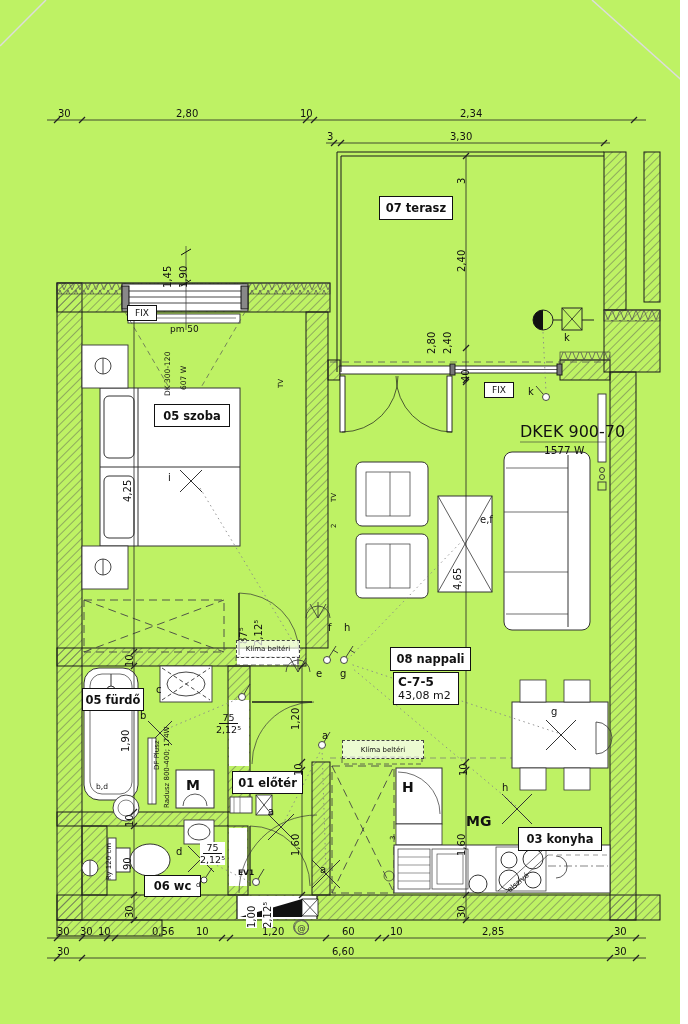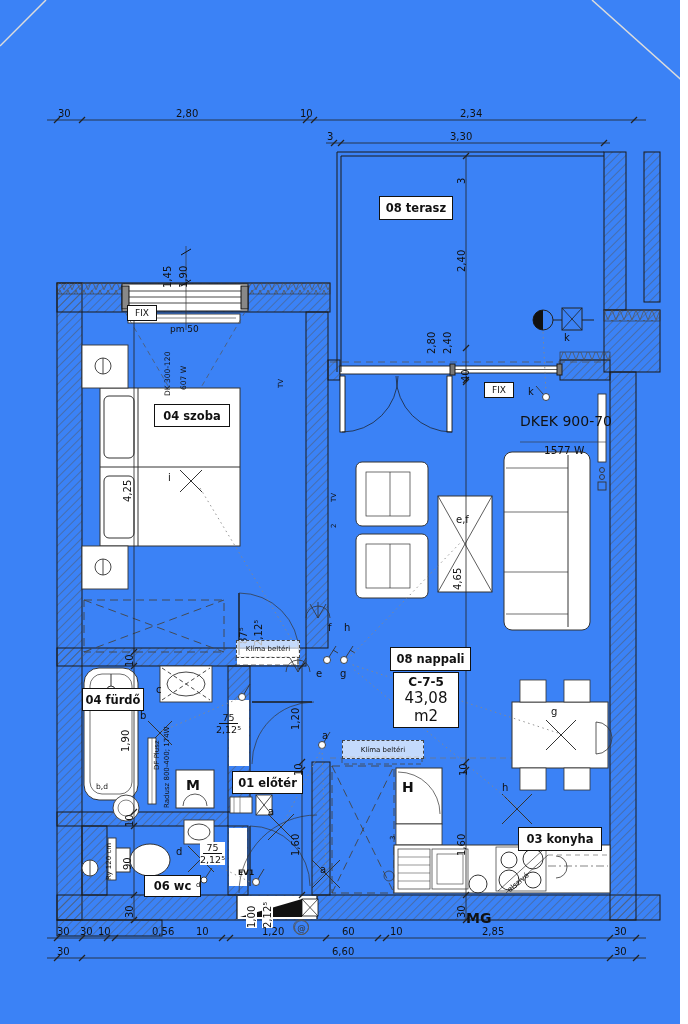--- a/index.html
+++ b/index.html
@@ -1,36 +1,36 @@
 <!DOCTYPE html>
 <html><head>
 <meta charset="utf-8">
 <style>
   html,body{margin:0;padding:0;background:#fff}
-  #sheet{position:relative;width:680px;height:1024px;background:#3b82f6;overflow:hidden;
+  #sheet{position:relative;width:680px;height:1024px;background:#bef264;overflow:hidden;
          font-family:"DejaVu Sans",sans-serif;color:#111}
   #plan{position:absolute;left:0;top:0}
   .lbl{position:absolute;font-size:10px;line-height:11px;white-space:nowrap;color:#111}
   .rot{transform:rotate(-90deg);transform-origin:0 0}
   .sm{font-size:7.5px;line-height:8px}
   .xs{font-size:7px;line-height:7.5px}
   .box{position:absolute;background:#fff;border:1.4px solid #111;display:flex;
        align-items:center;justify-content:center;font-weight:bold;font-size:11.5px}
   .fixbox{position:absolute;background:#fff;border:1px solid #111;display:flex;
        align-items:center;justify-content:center;font-size:9px}
   .dashbox{position:absolute;border:1px dashed #444;display:flex;align-items:center;
        justify-content:center;font-size:7px;background:rgba(255,255,255,.7)}
   .frac{position:absolute;text-align:center;font-size:9.5px;line-height:11px}
   .frac .ftop{display:inline-block;border-bottom:1px solid #111;padding:0 3px}
   .frac .fbot{display:block}
   .med{font-size:14px;font-weight:bold}
-  .unitbox{position:absolute;background:#fff;border:1.2px solid #111;text-align:center;
+  .unitbox{position:absolute;background:#fff;border:1.2px solid #111;
        padding:2px 4px}
   .unitbox .u1{font-weight:bold;font-size:12px;display:block}
-  .unitbox .u2{font-size:15px;display:block}
+  .unitbox .u2{font-size:11px;display:block}
   .at{position:absolute;font-size:8.5px;border:1px solid #555;border-radius:50%;
       width:13px;height:13px;display:flex;align-items:center;justify-content:center;color:#333}
   .diag{transform:rotate(-40deg);transform-origin:0 0}
 </style>
 </head>
 <body>
 
 <div id="sheet">
 
 <svg id="plan" width="688" height="1024" viewBox="0 0 688 1024" xmlns="http://www.w3.org/2000/svg">
@@ -433,54 +433,54 @@
 </svg>
 
 <span class="lbl" style="left:58px;top:108px">30</span>
 <span class="lbl" style="left:176px;top:108px">2,80</span>
 <span class="lbl" style="left:300px;top:108px">10</span>
 <span class="lbl" style="left:460px;top:108px">2,34</span>
 <span class="lbl" style="left:327px;top:131px">3</span>
 <span class="lbl" style="left:450px;top:131px">3,30</span>
 
 <div class="box" style="left:379px;top:196px;width:72px;height:22px">
-      <span>08 terasz</span>
+      <span>07 terasz</span>
     </div>
 <span class="lbl rot" style="left:456px;top:184px">3</span>
 <span class="lbl rot" style="left:456px;top:272px">2,40</span>
 <span class="lbl" style="left:564px;top:332px">k</span>
 <span class="lbl rot" style="left:426px;top:354px">2,80</span>
 <span class="lbl rot" style="left:442px;top:354px">2,40</span>
 <span class="lbl rot" style="left:460px;top:382px">40</span>
 
 <span class="lbl rot" style="left:162px;top:288px">1,45</span>
 <span class="lbl rot" style="left:178px;top:288px">1,90</span>
 <div class="fixbox" style="left:127px;top:305px;width:28px;height:14px">
       <span>FIX</span>
     </div>
 <span class="lbl" style="left:170px;top:324px;font-size:9px">pm  50</span>
 <span class="lbl rot sm" style="left:164px;top:396px">DK 300-120</span>
 <span class="lbl rot sm" style="left:180px;top:390px">607 W</span>
 
 <div class="box" style="left:154px;top:404px;width:74px;height:21px">
-      <span>04 szoba</span>
+      <span>05 szoba</span>
     </div>
 <span class="lbl rot" style="left:122px;top:502px">4,25</span>
 <span class="lbl" style="left:168px;top:472px">i</span>
 <span class="lbl rot xs" style="left:278px;top:388px">TV</span>
 <span class="lbl rot xs" style="left:331px;top:502px">TV</span>
 <span class="lbl rot xs" style="left:331px;top:528px">2</span>
 <span class="lbl rot" style="left:238px;top:644px">87⁵</span>
 <span class="lbl rot" style="left:253px;top:646px">2,12⁵</span>
 <div class="dashbox" style="left:236px;top:640px;width:62px;height:16px">
       <span>Klíma beltéri</span>
     </div>
 
 <div class="box" style="left:82px;top:688px;width:60px;height:21px">
-      <span>04 fürdő</span>
+      <span>05 fürdő</span>
     </div>
 <span class="lbl" style="left:140px;top:710px">b</span>
 <span class="lbl" style="left:156px;top:684px">c</span>
 <span class="lbl rot" style="left:120px;top:752px">1,90</span>
 <div class="frac" style="left:216px;top:712px">
   <span class="ftop">75</span>
   <span class="fbot">2,12⁵</span>
 </div>
 <span class="lbl rot xs" style="left:154px;top:770px">DF Plusz</span>
 <span class="lbl rot xs" style="left:164px;top:808px">Radusz 800-400; 174W</span>
@@ -518,42 +518,42 @@
 <span class="lbl rot" style="left:293px;top:776px">10</span>
 <span class="lbl rot" style="left:290px;top:856px">1,60</span>
 
 <div class="box" style="left:390px;top:647px;width:79px;height:22px">
       <span>08 nappali</span>
     </div>
 <div class="unitbox" style="left:393px;top:672px;width:56px">
   <span class="u1">C-7-5</span>
   <span class="u2">43,08 m2</span>
 </div>
-<span class="lbl" style="left:456px;top:514px">e,f</span>
+<span class="lbl" style="left:480px;top:514px">e,f</span>
 <span class="lbl rot" style="left:452px;top:590px">4,65</span>
 <span class="lbl" style="left:328px;top:622px">f</span>
 <span class="lbl" style="left:344px;top:622px">h</span>
 <span class="lbl" style="left:316px;top:668px">e</span>
 <span class="lbl" style="left:340px;top:668px">g</span>
 <span class="lbl" style="left:551px;top:706px">g</span>
 <span class="lbl" style="left:502px;top:782px">h</span>
 <div class="fixbox" style="left:484px;top:382px;width:28px;height:14px">
       <span>FIX</span>
     </div>
 <span class="lbl" style="left:528px;top:386px">k</span>
-<span class="lbl" style="left:520px;top:416px;font-size:14px">DKEK 900-70</span>
+<span class="lbl" style="left:520px;top:426px;font-size:16px">DKEK 900-70</span>
 <span class="lbl" style="left:544px;top:445px;font-size:10.5px">1577 W</span>
 <div class="dashbox" style="left:342px;top:740px;width:80px;height:17px">
       <span>Klíma beltéri</span>
     </div>
 
 <div class="box" style="left:518px;top:827px;width:82px;height:22px">
       <span>03 konyha</span>
     </div>
-<span class="lbl med" style="left:466px;top:913px">MG</span>
+<span class="lbl med" style="left:466px;top:816px">MG</span>
 <span class="lbl med" style="left:402px;top:782px">H</span>
 <span class="lbl rot xs" style="left:390px;top:840px">3</span>
 <span class="lbl diag sm" style="left:506px;top:888px">elszívó</span>
 <span class="lbl rot" style="left:458px;top:776px">10</span>
 <span class="lbl rot" style="left:456px;top:856px">1,60</span>
 <span class="lbl rot" style="left:456px;top:918px">30</span>
 
 <span class="lbl" style="left:57px;top:926px">30</span>
 <span class="lbl" style="left:80px;top:926px">30</span>
 <span class="lbl" style="left:98px;top:926px">10</span>

